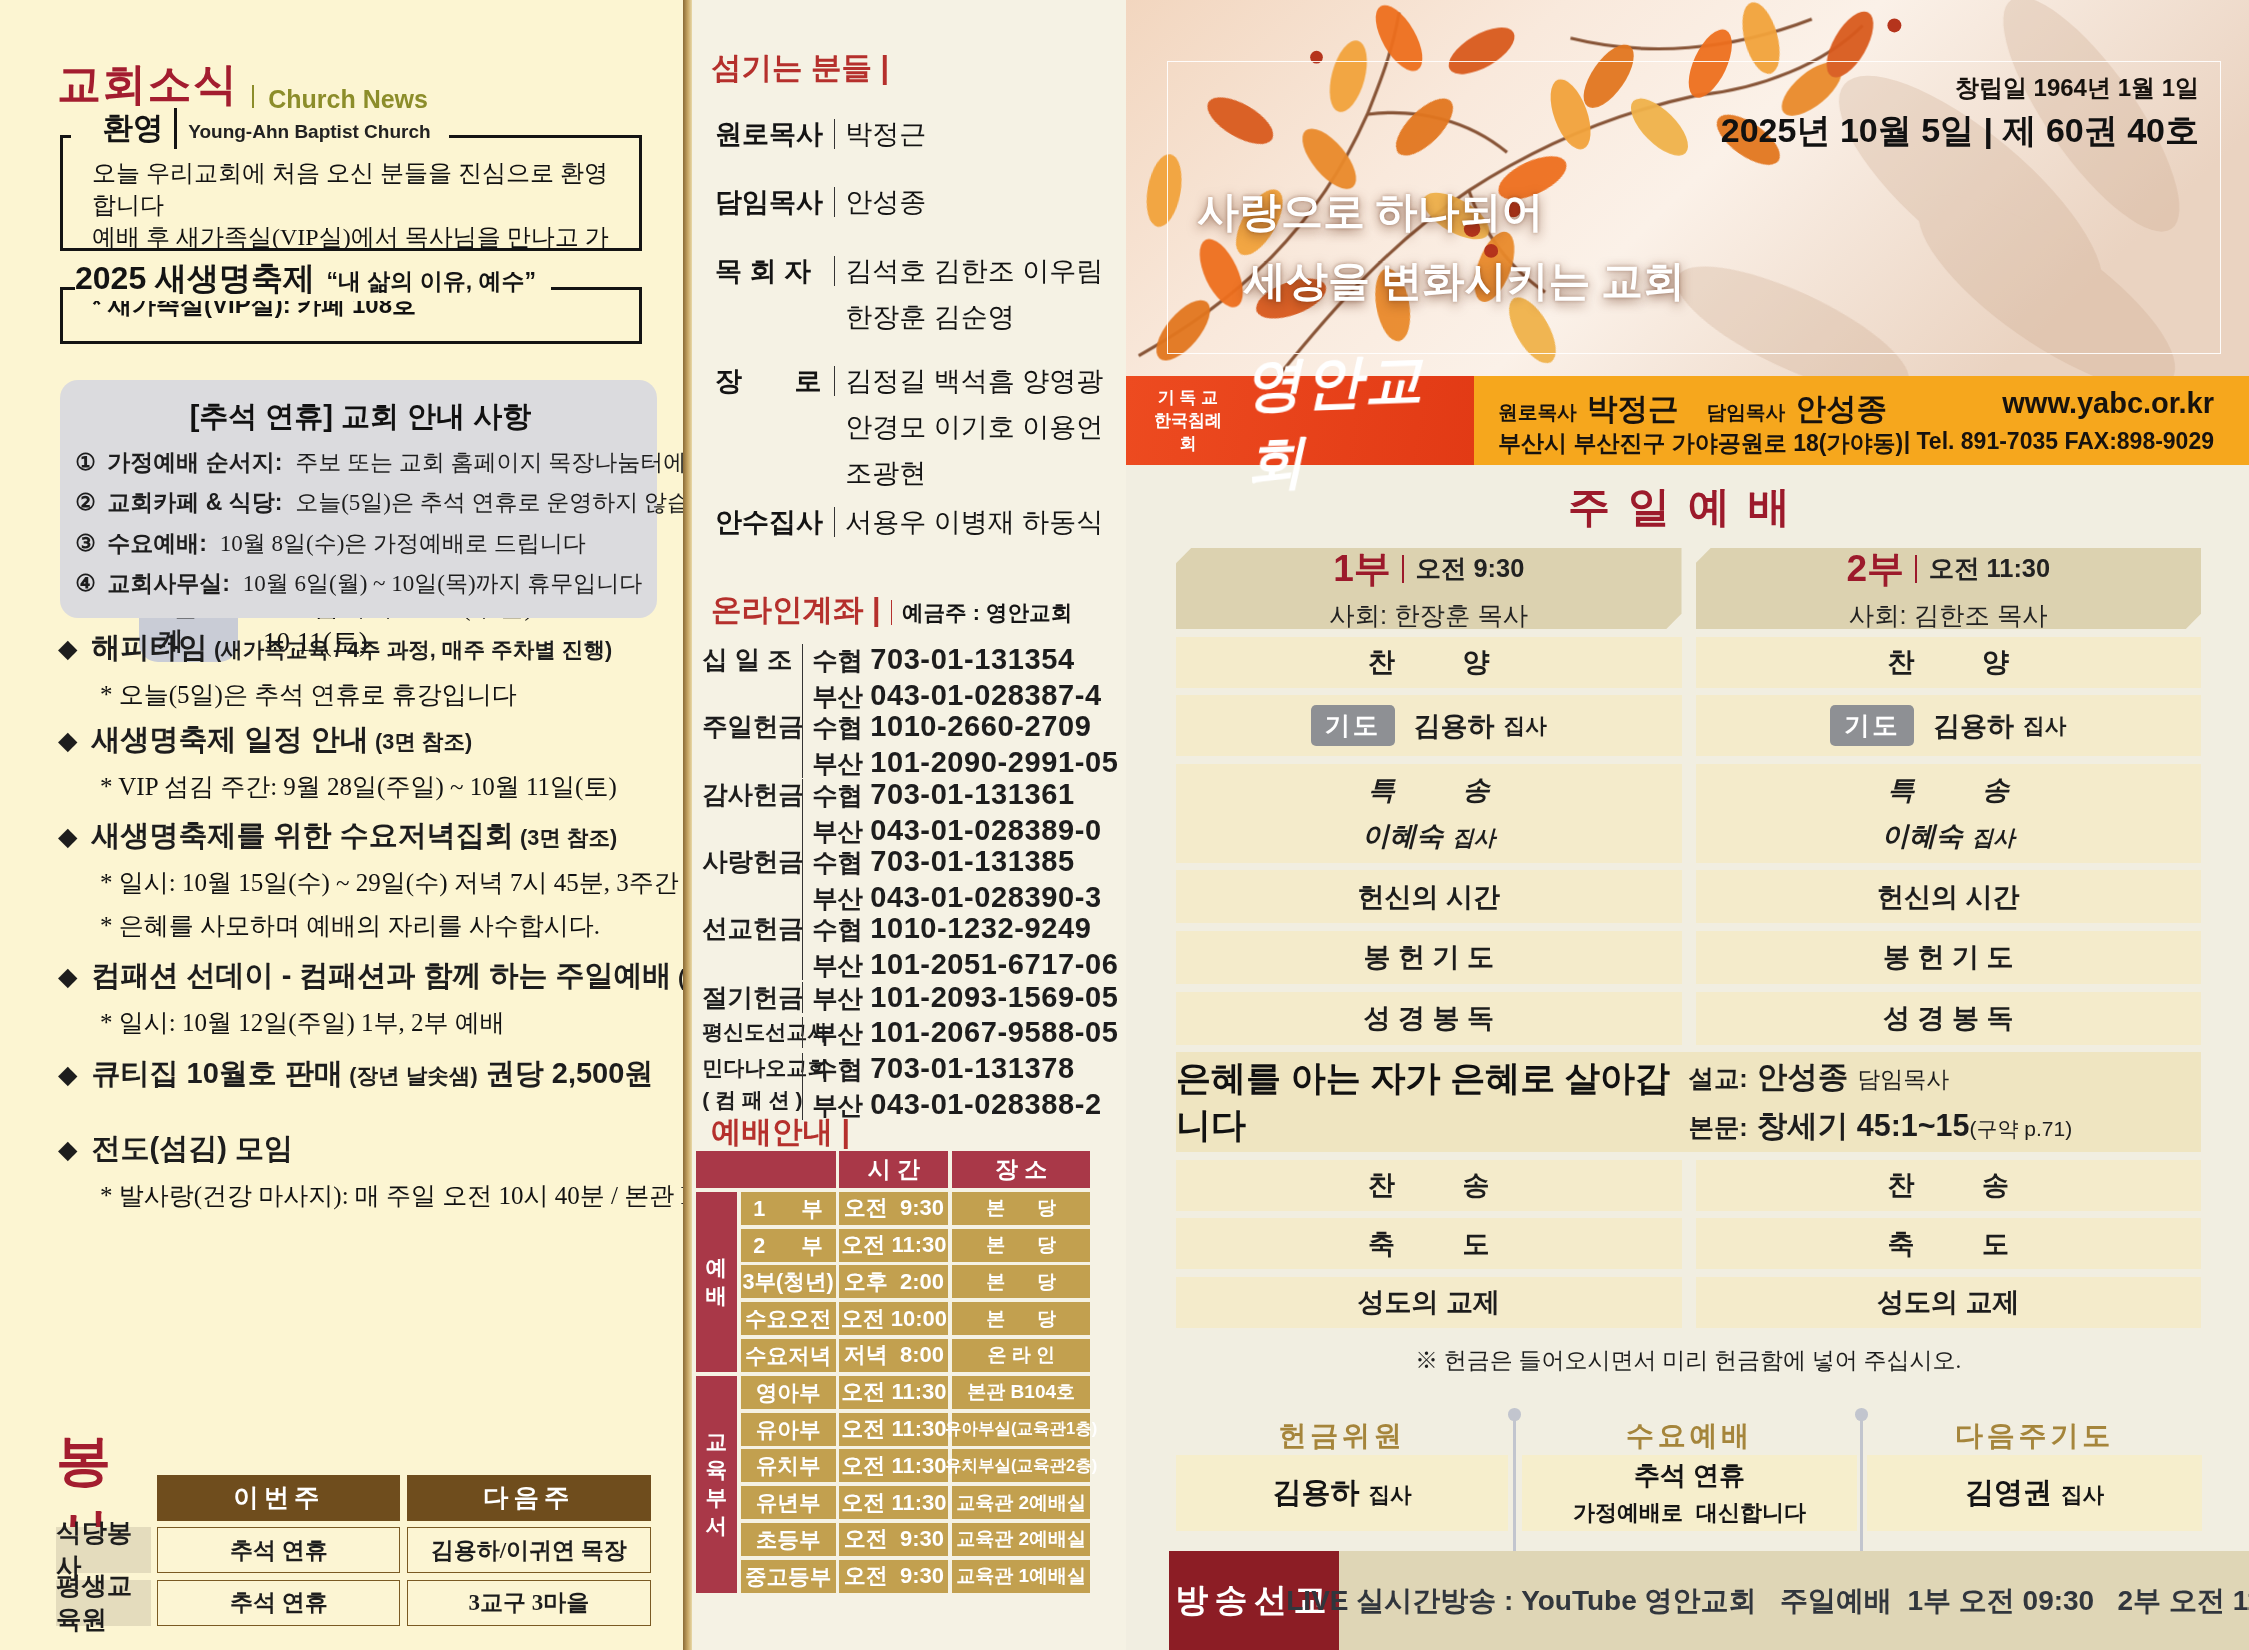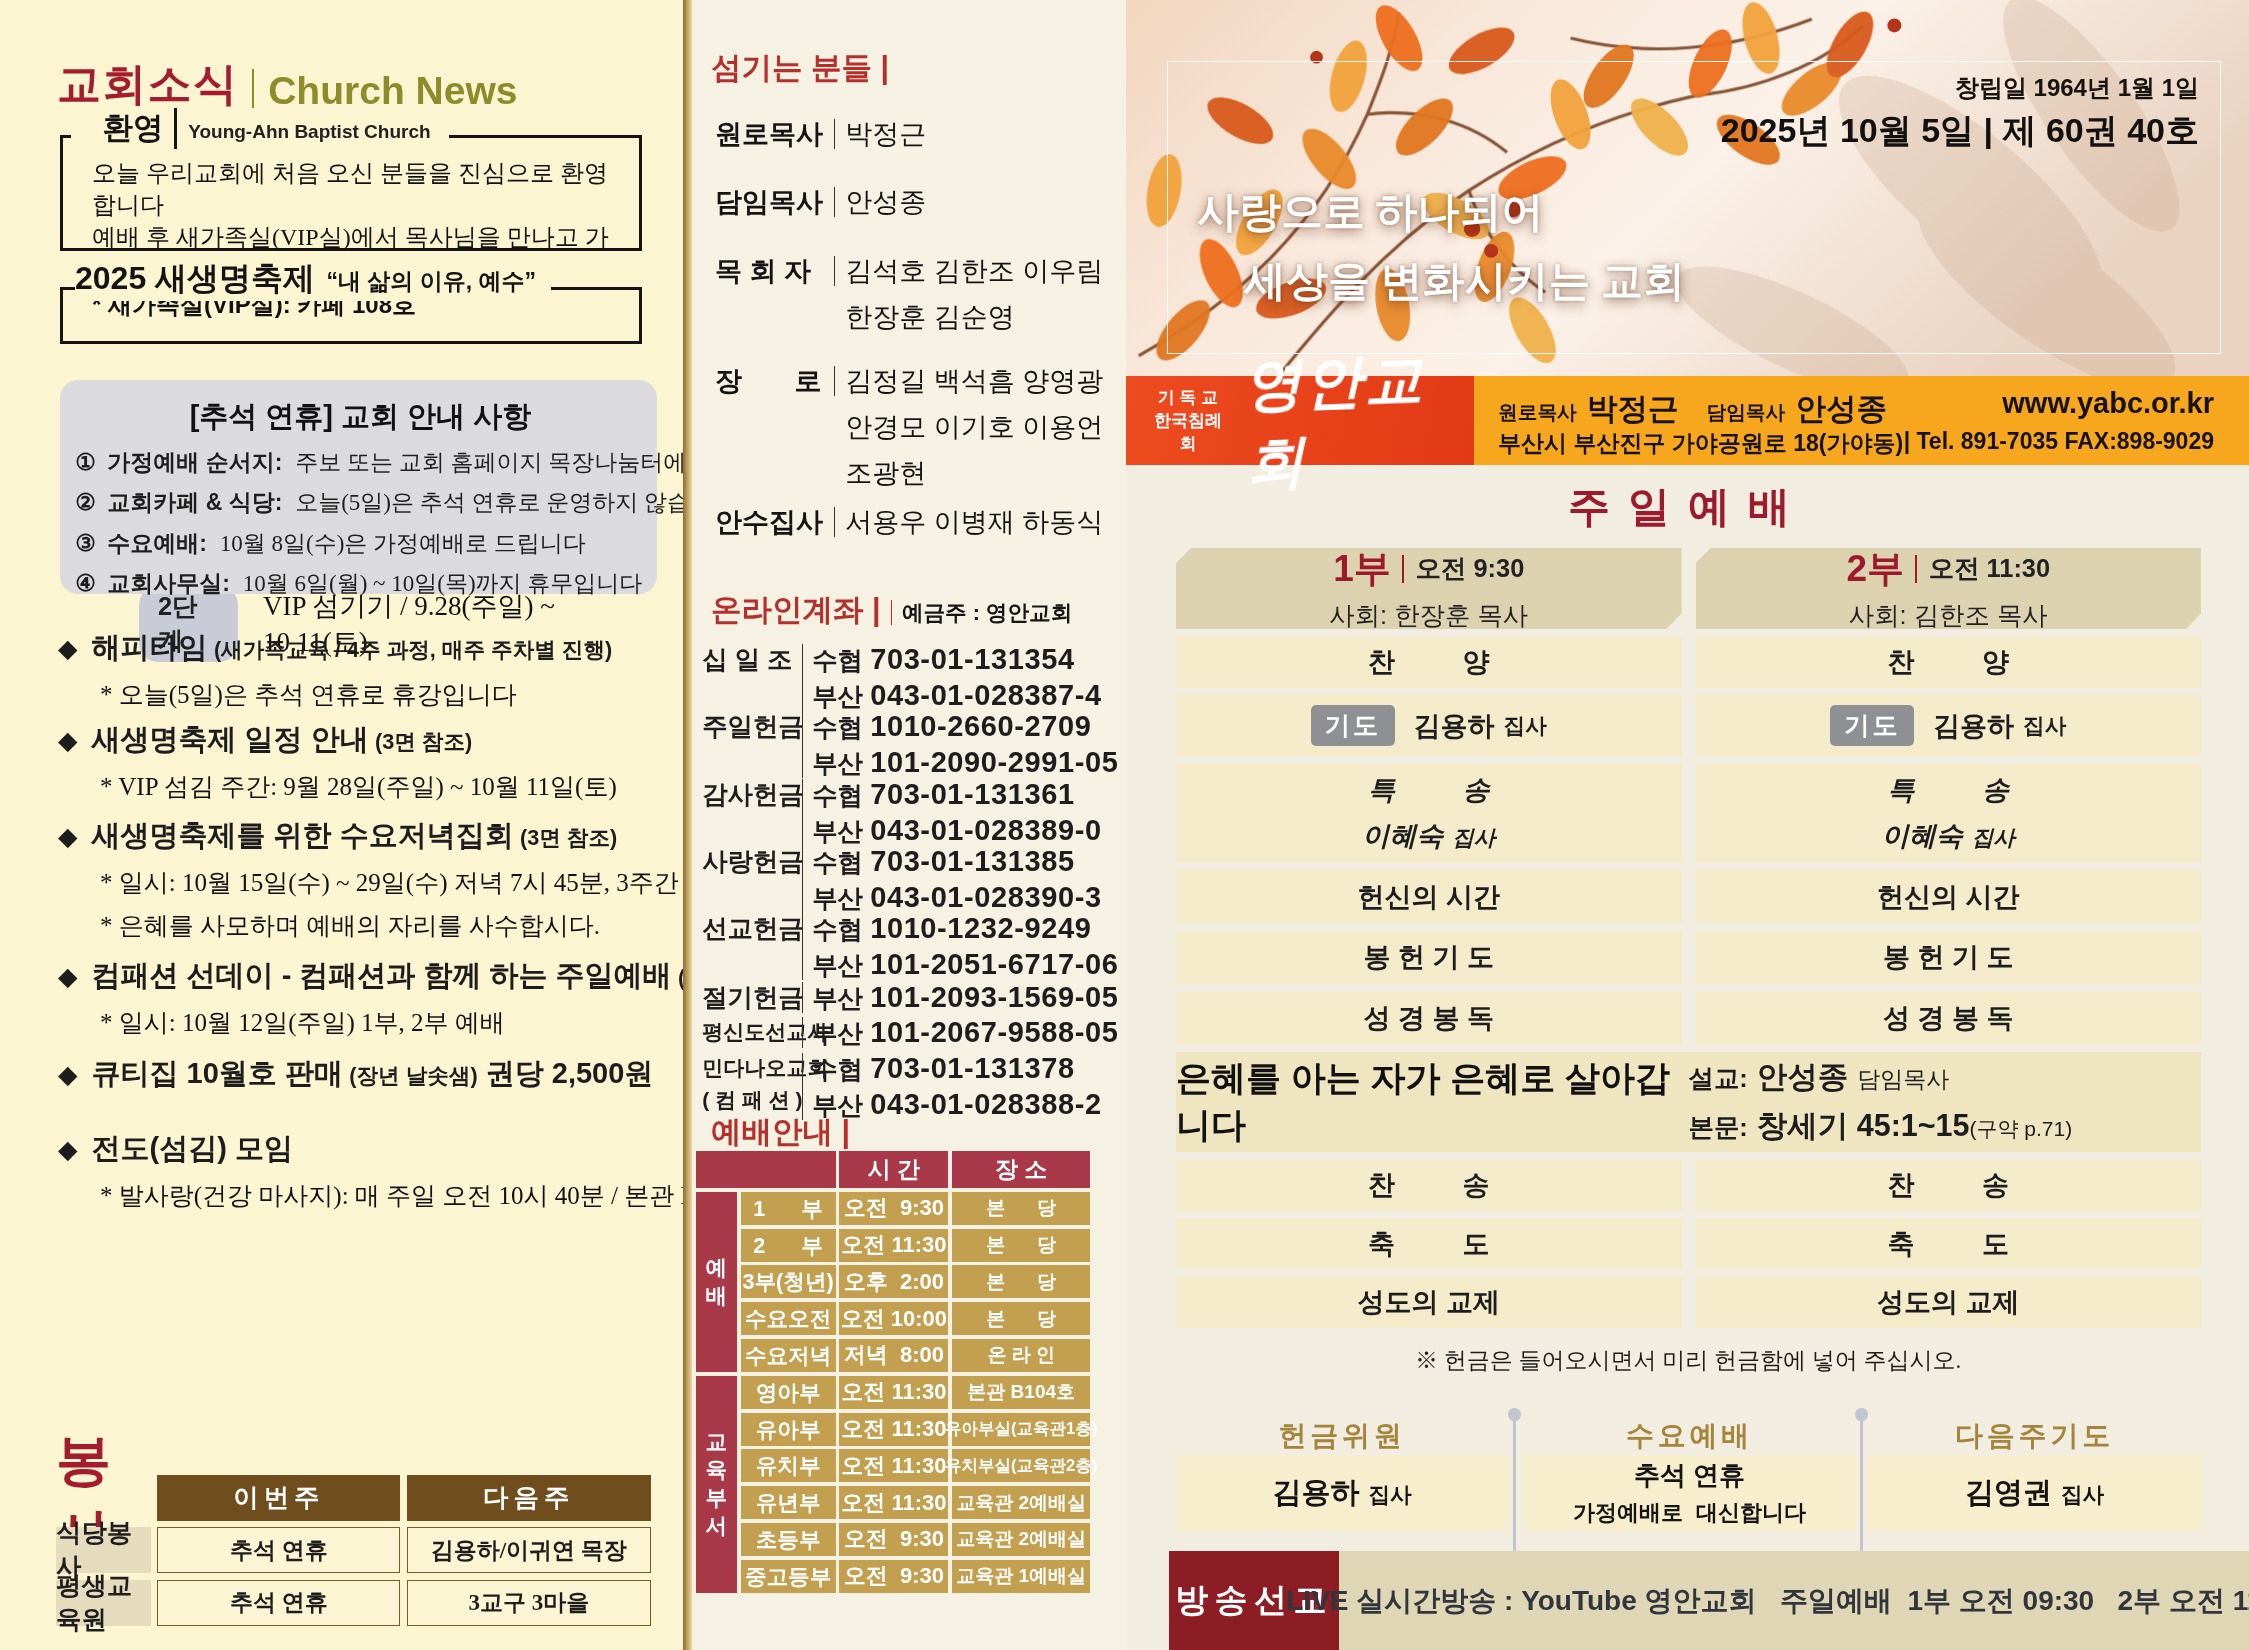--- a/index.html
+++ b/index.html
@@ -10,21 +10,21 @@
   
   .col-left  { position:absolute; left:0; top:0; width:683px; height:100%; background:#FCF5D2; }
   .page-divider { position:absolute; left:683px; top:0; width:9px; height:100%;
                   background:linear-gradient(90deg,#8A6A35,#C9A866 55%,#E8D9A8); }
   .col-mid   { position:absolute; left:692px; top:0; width:434px; height:100%; background:#F5F2E4; }
   .col-right { position:absolute; left:1126px; top:0; width:1124px; height:100%; background:#F1EEE1; }
 
   
   .cn-header { position:absolute; left:57px; top:55px; display:flex; align-items:flex-end; }
   .cn-title { font-size:44px; font-weight:800; color:#A31D2F; letter-spacing:1.3px; }
-  .cn-sub   { font-size:39px; font-weight:700; color:#8C8D2A; margin-left:14px; padding-left:14px;
+  .cn-sub   { font-size:25px; font-weight:700; color:#8C8D2A; margin-left:14px; padding-left:14px;
               border-left:2.5px solid #8C8D2A; line-height:1.15; }
 
   .welcome-box { position:absolute; left:60px; top:135px; width:582px; height:116px;
                  border:3.2px solid #141414; }
   .welcome-label { position:absolute; left:71px; top:108px; background:#FCF5D2;
                    padding:0 18px 0 7.6px; display:flex; align-items:baseline; }
   .welcome-label .wl-k { font-size:30.5px; font-weight:800; color:#141414; border-right:3.2px solid #141414; padding-right:10.2px;margin-left:24px; }
   .welcome-label .wl-e { font-size:19px; font-weight:700; color:#222; margin-left:11.4px; }
   .welcome-lines { position:absolute; left:29px; top:19px; width:534px;
                    font-family:"Liberation Serif", serif; font-size:24px; line-height:32px; color:#111; }
@@ -32,21 +32,21 @@
 
   .fest-box { position:absolute; left:60px; top:287px; width:582px; height:57px; border:3.2px solid #141414; }
   .fest-head { position:absolute; left:75px; top:257px; background:#FCF5D2; padding-right:15.2px;
                display:flex; align-items:baseline; }
   .fest-head .fh-t { font-size:32px; font-weight:800; color:#141414; }
   .fest-head .fh-q { font-size:23px; font-weight:800; color:#141414; margin-left:11.4px; }
   .fest-line { position:absolute; left:76px; top:296px; display:flex; align-items:center; }
   .fest-badge { background:#C9CCD6; border-radius:19px; padding:3.8px 19px; font-size:25.4px; font-weight:700; color:#222; }
   .fest-desc { margin-left:25.4px; font-family:"Liberation Serif", serif; font-size:27px; color:#111; }
 
-  .notice { position:absolute; left:60px; top:380px; width:597px; height:214px; background:#DBDBDE;
+  .notice { position:absolute; left:60px; top:380px; width:597px; height:238px; background:#DBDBDE;
             border-radius:18px; padding:16.5px 11.4px 0 15.2px; }
   .notice-title { text-align:center; font-size:29px; font-weight:800; color:#111; }
   .notice-item { margin-top:11.4px; font-size:23px; line-height:28px; white-space:nowrap; }
   .notice-item .ni-no { font-weight:600; margin-right:5.1px; }
   .notice-item .ni-head { font-weight:800; }
   .notice-item .ni-body { font-family:"Liberation Serif", serif; margin-left:6.4px; }
 
   .bullet { position:absolute; left:58px; width:603px; }
   .bullet-line { display:flex; align-items:baseline; }
   .b-marker { font-size:25.4px; margin-right:14px; }

